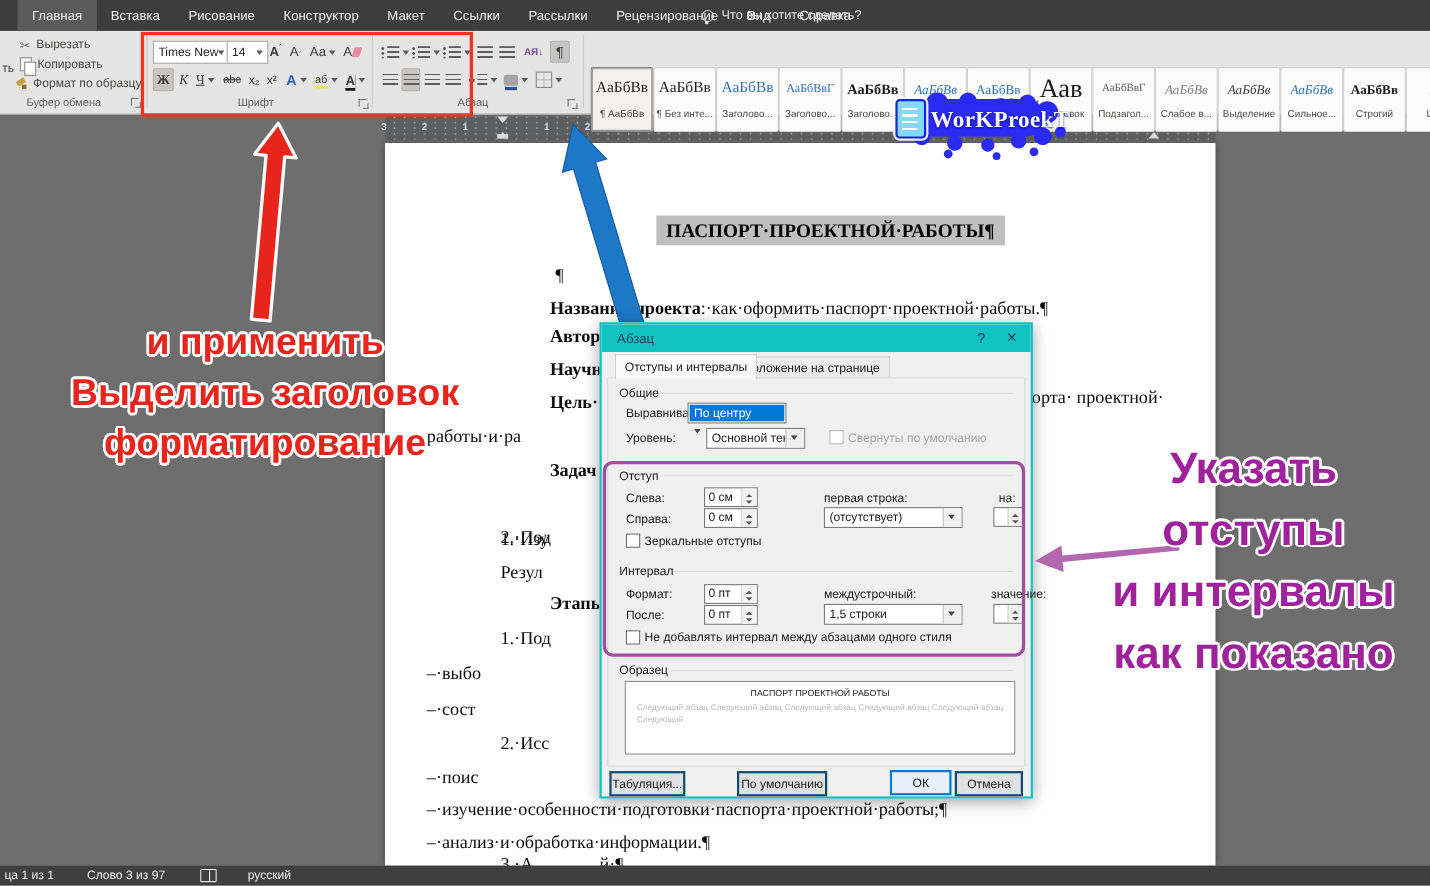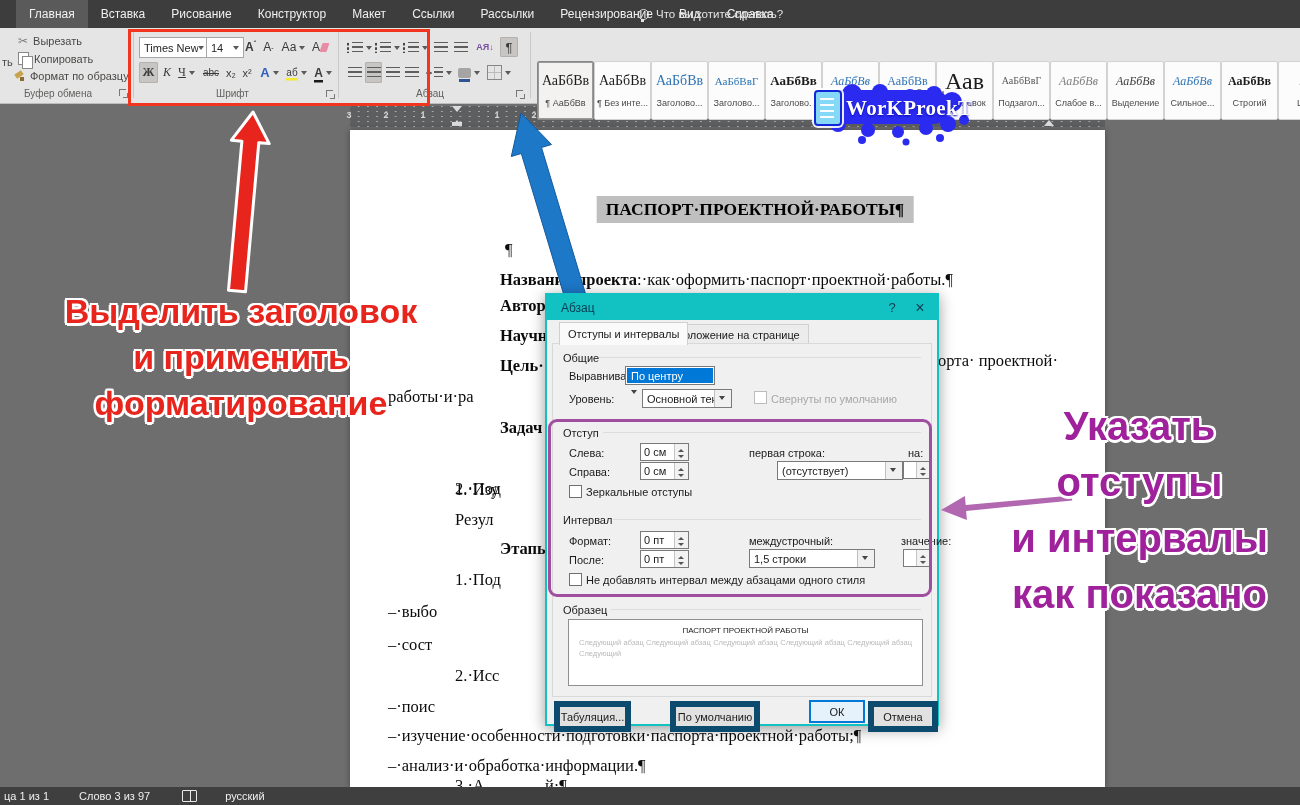--- a/index.html
+++ b/index.html
@@ -80,21 +80,21 @@
   .spin .val{display:flex;align-items:center;padding-left:3px;flex:1;}
   .spin .btns{width:13px;display:flex;flex-direction:column;border-left:1px solid #c5c5c5;}
   .spin .su,.spin .sd{flex:1;background:#f2f2f2;position:relative;}
   .spin .su::after{content:"";position:absolute;left:3px;top:2px;border:3px solid transparent;border-bottom:3.5px solid #555;}
   .spin .sd::after{content:"";position:absolute;left:3px;top:2.5px;border:3px solid transparent;border-top:3.5px solid #555;}
   .chk{position:absolute;width:11px;height:11px;background:#fff;border:1px solid #707070;}
   .chk.dis{border-color:#bcbcbc;}
   .preview{position:absolute;left:21px;top:324px;width:355px;height:67px;background:#fff;border:1px solid #8f8f8f;overflow:hidden;padding:3px 10px;box-sizing:border-box;}
   .prev-gray{font-size:7.5px;line-height:10.5px;color:#b9b9b9;text-align:justify;text-indent:22px;margin:0;}
   .prev-cur{font-size:8px;color:#1a1a1a;text-align:center;margin:3px 0;}
-  .dbtn{position:absolute;height:19px;background:#e1e1e1;border:6px solid #0c4a6e;display:flex;align-items:center;justify-content:center;font-size:11px;color:#1a1a1a;}
+  .dbtn{position:absolute;height:19px;background:#e1e1e1;border:2px solid #0c4a6e;display:flex;align-items:center;justify-content:center;font-size:11px;color:#1a1a1a;}
   .dbtn.primary{border:2px solid #0078d7;background:#e5f1fb;}
   .anno-ibox{position:absolute;left:1px;top:124px;width:378px;height:172px;border:3px solid #a04fa0;border-radius:9px;z-index:5;}
   
   .anno-red{position:absolute;left:52px;top:288px;width:378px;text-align:center;z-index:16;
     font-weight:bold;font-size:34px;line-height:46px;color:#e8251c;
     text-shadow:2.5px 0 0 #fff,-2.5px 0 0 #fff,0 2.5px 0 #fff,0 -2.5px 0 #fff,1.8px 1.8px 0 #fff,-1.8px 1.8px 0 #fff,1.8px -1.8px 0 #fff,-1.8px -1.8px 0 #fff;}
   .anno-purple{position:absolute;left:972px;top:398px;width:335px;text-align:center;z-index:40;
     font-weight:bold;font-size:40px;line-height:56px;color:#a0219c;
     text-shadow:2.5px 0 0 #fff,-2.5px 0 0 #fff,0 2.5px 0 #fff,0 -2.5px 0 #fff,1.8px 1.8px 0 #fff,-1.8px 1.8px 0 #fff,1.8px -1.8px 0 #fff,-1.8px -1.8px 0 #fff;}
   .red-rect{position:absolute;left:128px;top:29px;width:296px;height:71px;border:3px solid #f1351f;z-index:15;}
@@ -393,22 +393,22 @@
     <polygon points="253,112 269.2,143.6 258.8,142.7 245.5,291.8 228.5,290.2 241.9,141.2 231.4,140.2" fill="#e8251c" stroke="#ffffff" stroke-width="3" stroke-linejoin="round"></polygon>
   </svg>
   <svg class="arrow-svg" style="z-index:8;" viewBox="0 0 1300 805">
     <polygon points="521,113 551.5,144.5 541.5,147.5 587.1,299 566.9,305 521.3,153.5 511.3,156.5" fill="#1d78c8" stroke="#135a9e" stroke-width="1"></polygon>
   </svg>
   <svg class="arrow-svg" style="z-index:40;" viewBox="0 0 1300 805">
     <polygon points="941,510 964.9,496 965.7,505 1071.8,495.5 1072.2,500.5 966.1,511 966.9,519.9" fill="#b168b1"></polygon>
   </svg>
 
   <div class="anno-red">
+    <div>и применить</div>
     <div>Выделить заголовок</div>
-    <div>и применить</div>
     <div>форматирование</div>
   </div>
   <div class="anno-purple">
     <div>Указать</div>
     <div>отступы</div>
     <div>и интервалы</div>
     <div>как показано</div>
   </div>
 
   <div class="logo">
@@ -467,21 +467,21 @@
     <span class="dlbl" style="left:202px;top:152px;">первая строка:</span>
     <span class="dlbl" style="left:361px;top:152px;">на:</span>
     <span class="dlbl" style="left:22px;top:171px;">Справа:</span>
     <div class="spin" style="left:93px;top:167px;width:47px;">
       <span class="val">0 см</span>
       <span class="btns">
           <i class="su"></i>
           <i class="sd"></i>
         </span>
     </div>
-    <div class="dcombo" style="left:202px;top:166px;width:124px;margin-left:28px;">
+    <div class="dcombo" style="left:202px;top:166px;width:124px;">
       <span class="val">(отсутствует)</span>
       <span class="dd"></span>
     </div>
     <div class="spin" style="left:356px;top:166px;width:26px;">
       <span class="val"></span>
       <span class="btns">
           <i class="su"></i>
           <i class="sd"></i>
         </span>
     </div>

